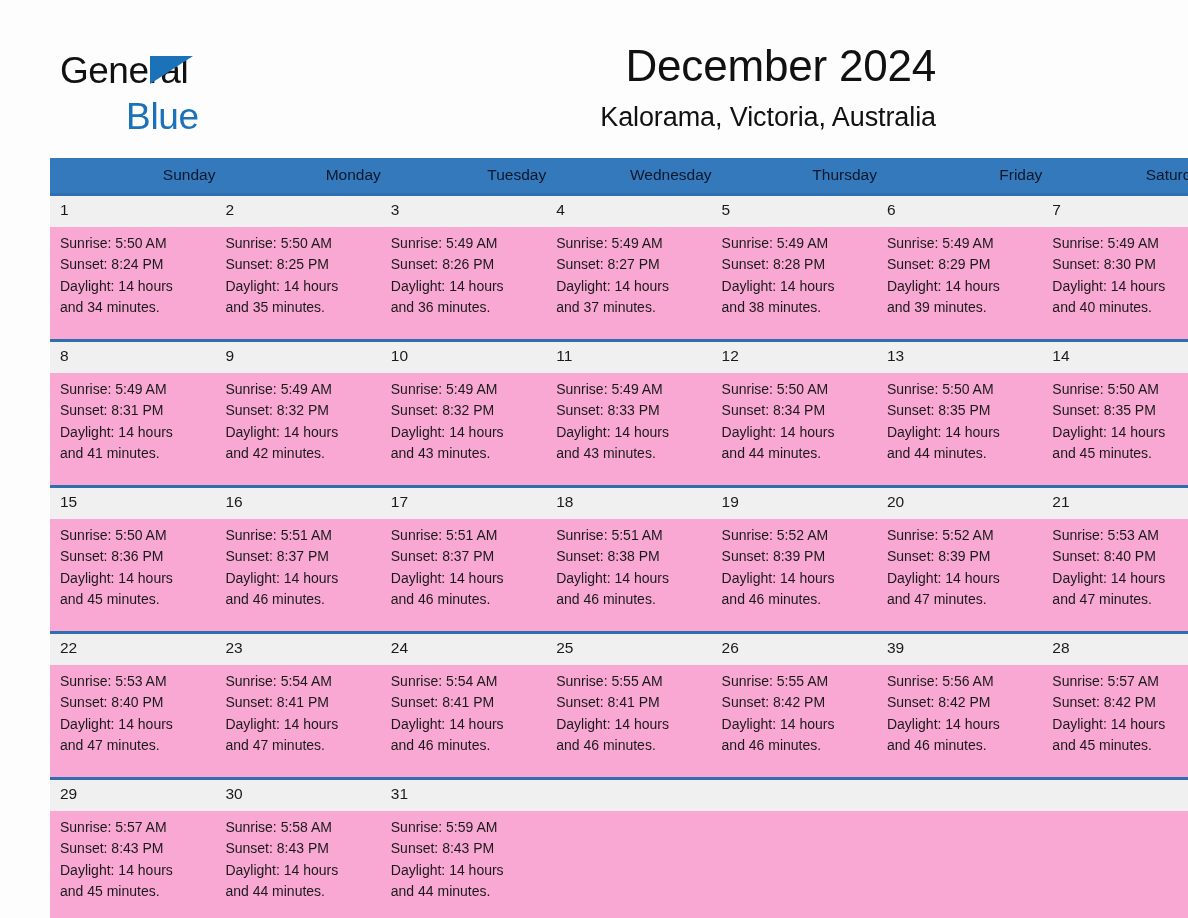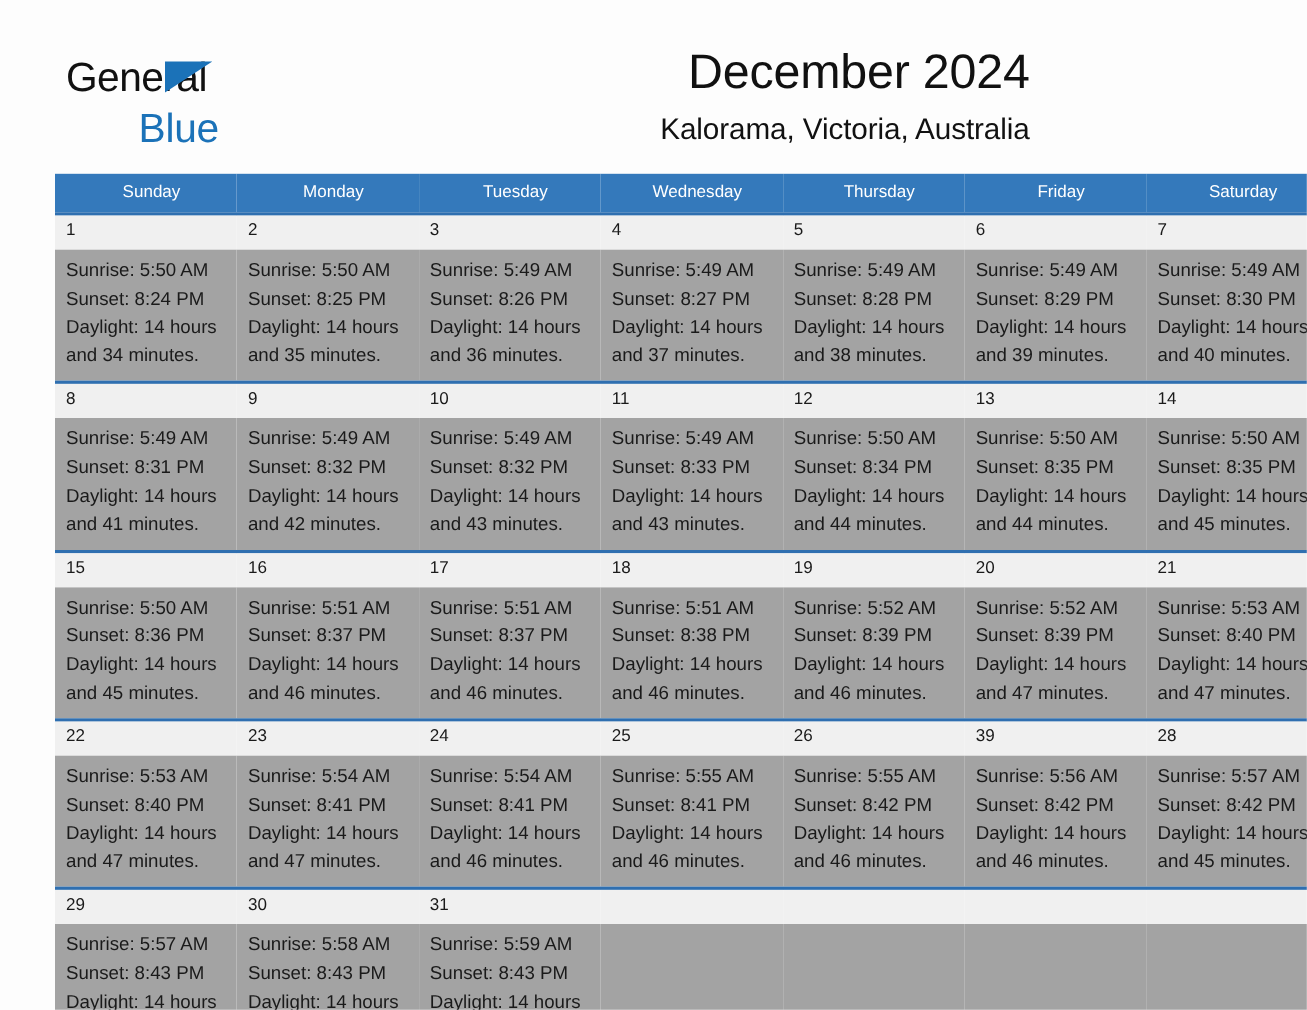--- a/index.html
+++ b/index.html
@@ -85,46 +85,46 @@
 
   
   .calendar {
     margin-top: 16px;
     width: 1088px;
     border-collapse: collapse;
     table-layout: fixed;
   }
   .calendar th {
     background: #3479bb;
-    color: #ffffff;
+    color: #0f172a;
     font-weight: 400;
     font-size: 15.5px;
-    text-align: center;
+    text-align: right;
     padding: 8px 0 9px 10px;
     width: 155.4px;
   }
   .week-sep td {
     padding: 0;
     height: 3px;
     background: #2f6fb0;
   }
   .daynum-row td {
     background: #f0f0f0;
     font-size: 15.5px;
     color: #1a1a1a;
     padding: 5px 0 6px 10px;
     vertical-align: top;
     height: 20px;
   }
   .info-row td {
-    background: #a3a3a3;
-    font-size: 17px;
+    background: #f9a8d4;
+    font-size: 14px;
     color: #1a1a1a;
     line-height: 1.52;
-    padding: 6px 8px 10px 10px;
+    padding: 6px 8px 20px 10px;
     vertical-align: top;
     height: 86px;
   }
   .info-row td .line {
     white-space: nowrap;
   }
 </style>
 </head>
 <body>
 

